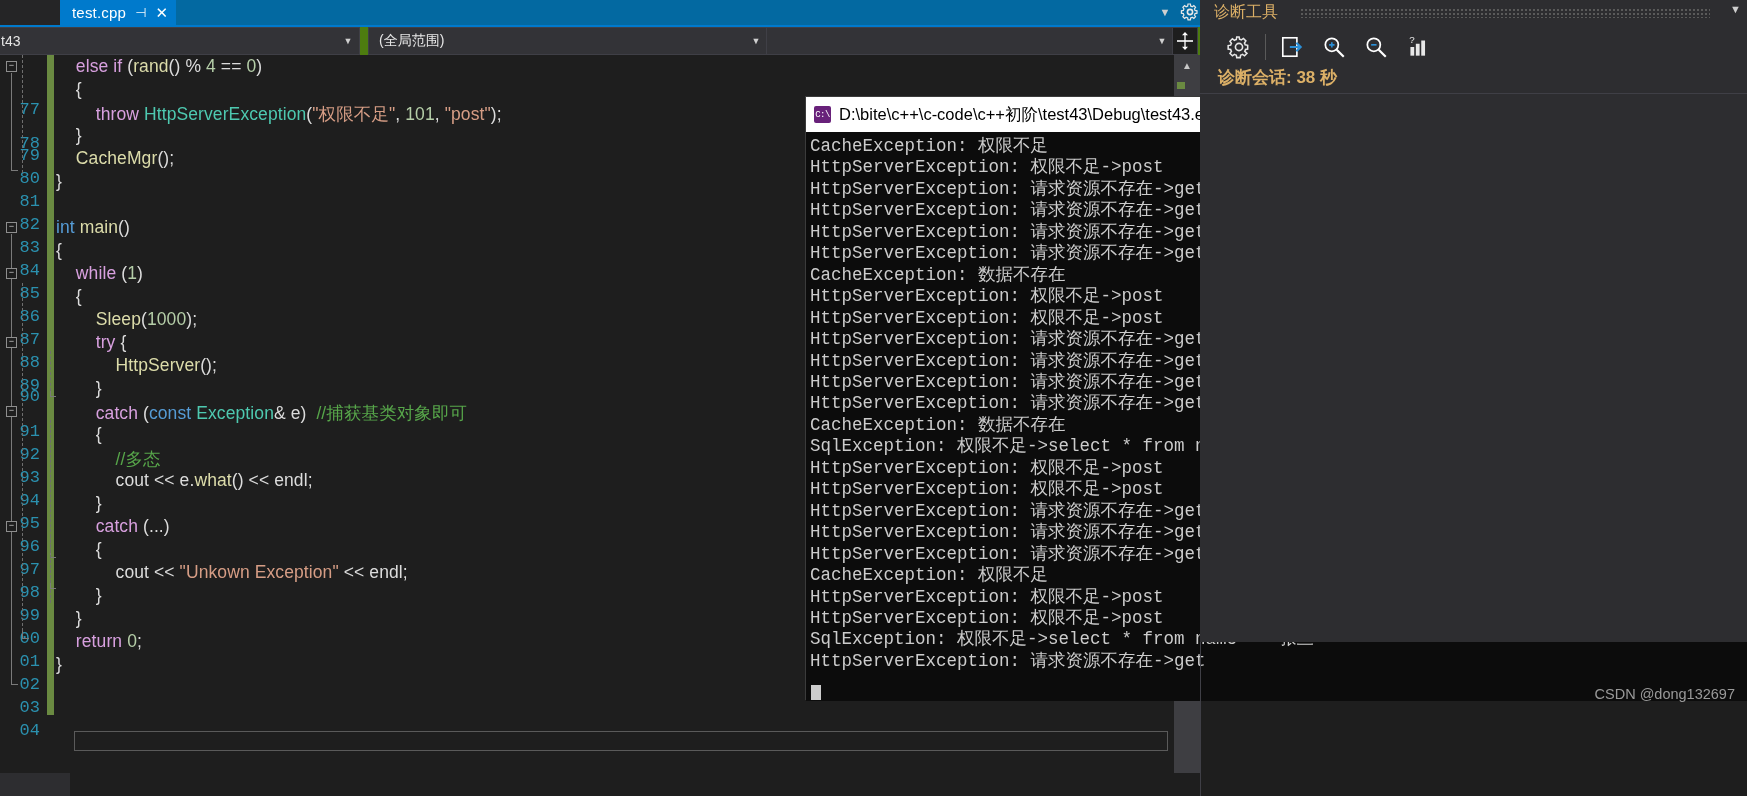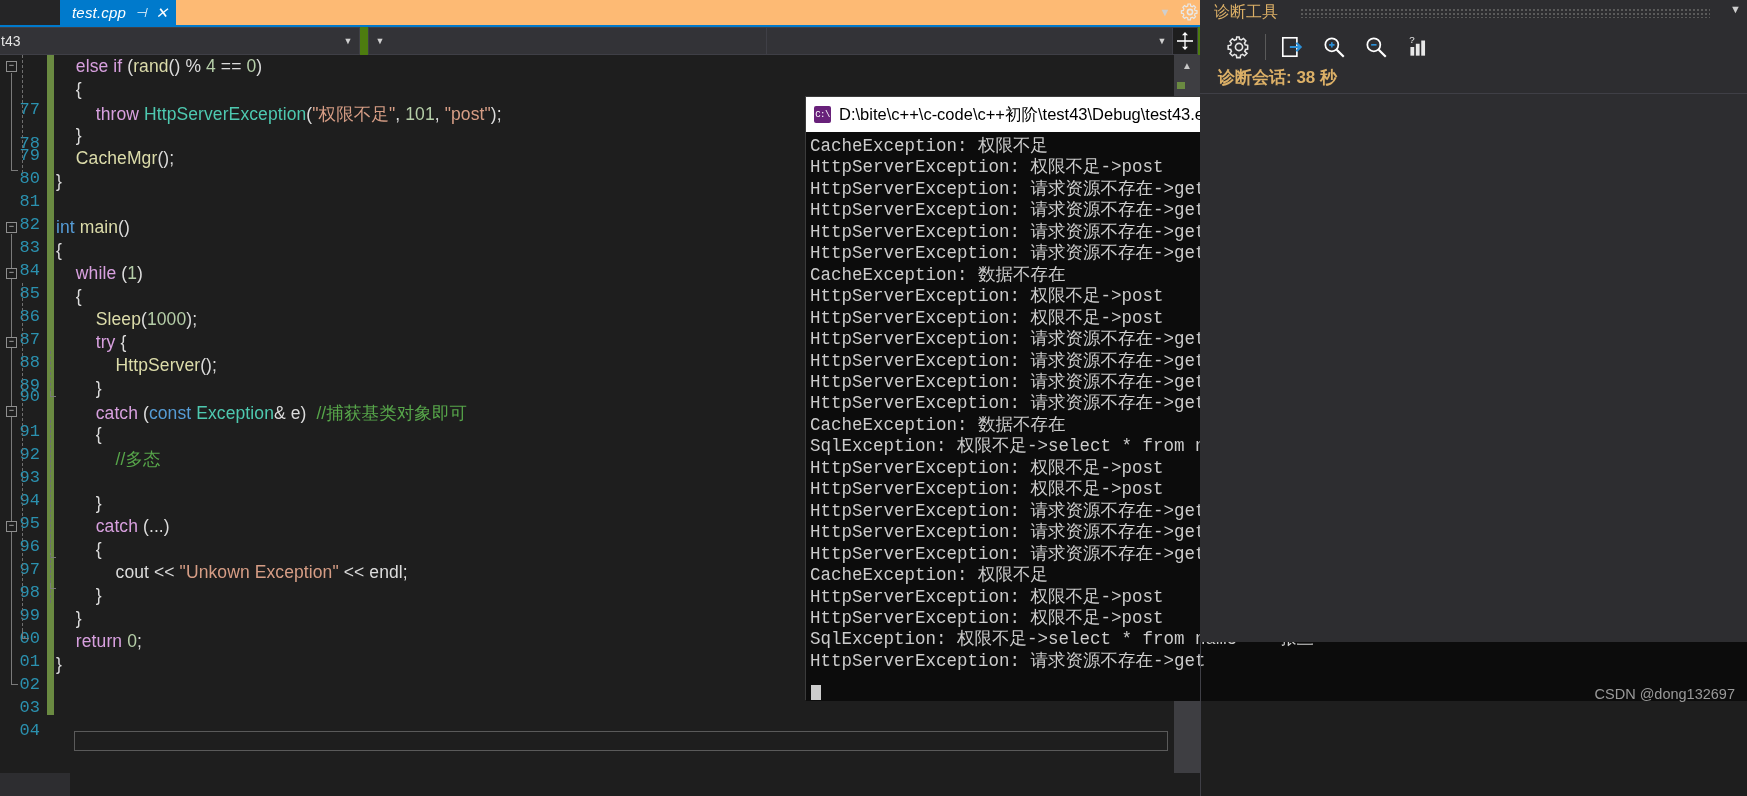--- a/index.html
+++ b/index.html
@@ -7,22 +7,21 @@
     width: 1747px; height: 796px;
     background: #1e1e1e;
     font-family: "Liberation Sans", sans-serif;
     overflow: hidden;
   }
   .root { position: relative; width: 1747px; height: 796px; background: #1e1e1e; }
 
   
   .tabstrip {
     position: absolute; left: 0; top: 0; width: 1200px; height: 25px;
-    background: #fdba74;
-    font-style: italic;
+    background: #0369a1;
   }
   .tabstrip-left-sliver {
     position: absolute; left: 0; top: 0; width: 60px; height: 25px;
     background: #252526;
   }
   .tab-active {
     position: absolute; left: 60px; top: 0; height: 25px;
     background: #007acc; color: #ffffff;
     display: flex; align-items: center; padding: 0 8px 0 12px; gap: 9px;
     font-size: 15px;
@@ -232,20 +231,21 @@
       <path d="M17 11.2v-2.4l-2-.35a5.3 5.3 0 00-.6-1.45l1.15-1.65-1.7-1.7-1.65 1.15a5.3 5.3 0 00-1.45-.6L10.4 2H8l-.35 2.2a5.3 5.3 0 00-1.45.6L4.55 3.65l-1.7 1.7L4 7a5.3 5.3 0 00-.6 1.45L1.4 8.8v2.4l2 .35c.14.52.35 1 .6 1.45l-1.15 1.65 1.7 1.7 1.65-1.15c.45.25.93.46 1.45.6l.35 2h2.4l.35-2c.52-.14 1-.35 1.45-.6l1.65 1.15 1.7-1.7-1.15-1.65c.25-.45.46-.93.6-1.45l2-.35z" fill="none" stroke="#e8e8e8" stroke-width="1.2"></path>
     </svg>
   </div>
 
   <div class="navbar">
     <div class="nav-combo" id="navProject">
       <span class="ntext">t43</span>
       <span class="ncaret">▼</span>
     </div>
     <div class="nav-combo" id="navScope">
+      <span class="ntext">(全局范围)</span>
       <span class="ncaret">▼</span>
     </div>
     <div class="nav-combo" id="navMember">
       <span class="ntext"></span>
       <span class="ncaret">▼</span>
     </div>
     <div class="nav-split-btn">
       <svg width="20" height="22" viewBox="0 0 20 22" aria-hidden="true">
         <path d="M10 2l3 3.2h-6L10 2zm0 18l3-3.2h-6L10 20z" fill="#ffffff"></path>
         <path d="M10 5v12" stroke="#ffffff" stroke-width="1.3"></path>
@@ -327,20 +327,21 @@
       <div class="cl" style="top:185px"><span class="pln">{</span></div>
       <div class="cl" style="top:208px"><span class="pln">    </span><span class="kw">while</span><span class="pln"> (</span><span class="num">1</span><span class="pln">)</span></div>
       <div class="cl" style="top:231px"><span class="pln">    {</span></div>
       <div class="cl" style="top:254px"><span class="pln">        </span><span class="fn">Sleep</span><span class="pln">(</span><span class="num">1000</span><span class="pln">);</span></div>
       <div class="cl" style="top:277px"><span class="pln">        </span><span class="kw">try</span><span class="pln"> {</span></div>
       <div class="cl" style="top:300px"><span class="pln">            </span><span class="fn">HttpServer</span><span class="pln">();</span></div>
       <div class="cl" style="top:323px"><span class="pln">        }</span></div>
       <div class="cl" style="top:346px"><span class="pln">        </span><span class="kw">catch</span><span class="pln"> (</span><span class="blu">const</span><span class="pln"> </span><span class="typ">Exception</span><span class="pln">&amp; e)  </span><span class="cmt">//捕获基类对象即可</span></div>
       <div class="cl" style="top:369px"><span class="pln">        {</span></div>
       <div class="cl" style="top:392px"><span class="pln">            </span><span class="cmt">//多态</span></div>
+      <div class="cl" style="top:415px"><span class="pln">            cout &lt;&lt; e.</span><span class="fn">what</span><span class="pln">() &lt;&lt; endl;</span></div>
       <div class="cl" style="top:438px"><span class="pln">        }</span></div>
       <div class="cl" style="top:461px"><span class="pln">        </span><span class="kw">catch</span><span class="pln"> (...)</span></div>
       <div class="cl" style="top:484px"><span class="pln">        {</span></div>
       <div class="cl" style="top:507px"><span class="pln">            cout &lt;&lt; </span><span class="str">"Unkown Exception"</span><span class="pln"> &lt;&lt; endl;</span></div>
       <div class="cl" style="top:530px"><span class="pln">        }</span></div>
       <div class="cl" style="top:553px"><span class="pln">    }</span></div>
       <div class="cl" style="top:576px"><span class="pln">    </span><span class="kw">return</span><span class="pln"> </span><span class="num">0</span><span class="pln">;</span></div>
       <div class="cl" style="top:599px"><span class="pln">}</span></div>
     </div>
 

